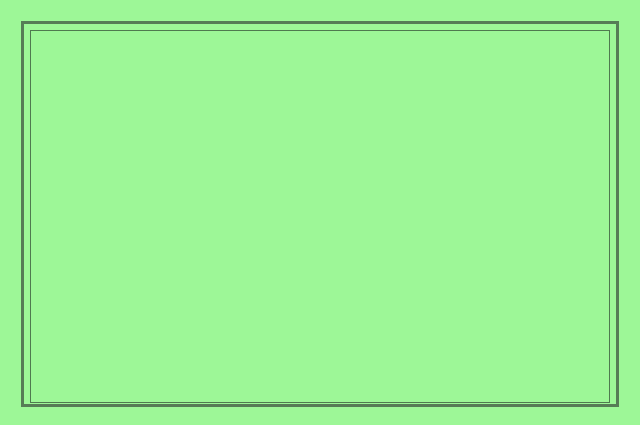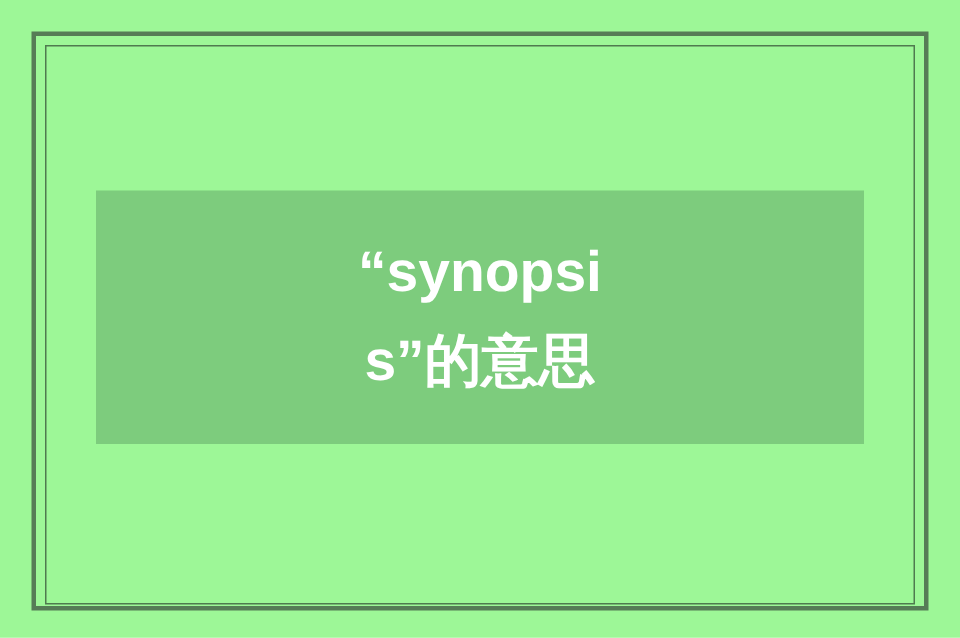--- a/index.html
+++ b/index.html
@@ -74,17 +74,14 @@
 </style>
 </head>
 <body>
 
 <div id="page">
 
   <div id="outer-frame"></div>
 
   <div id="inner-frame"></div>
 
-  <div id="title-card">
-    <div id="title-text">“synopsis”的意思</div>
-  </div>
 
 </div>
 
 </body></html>

